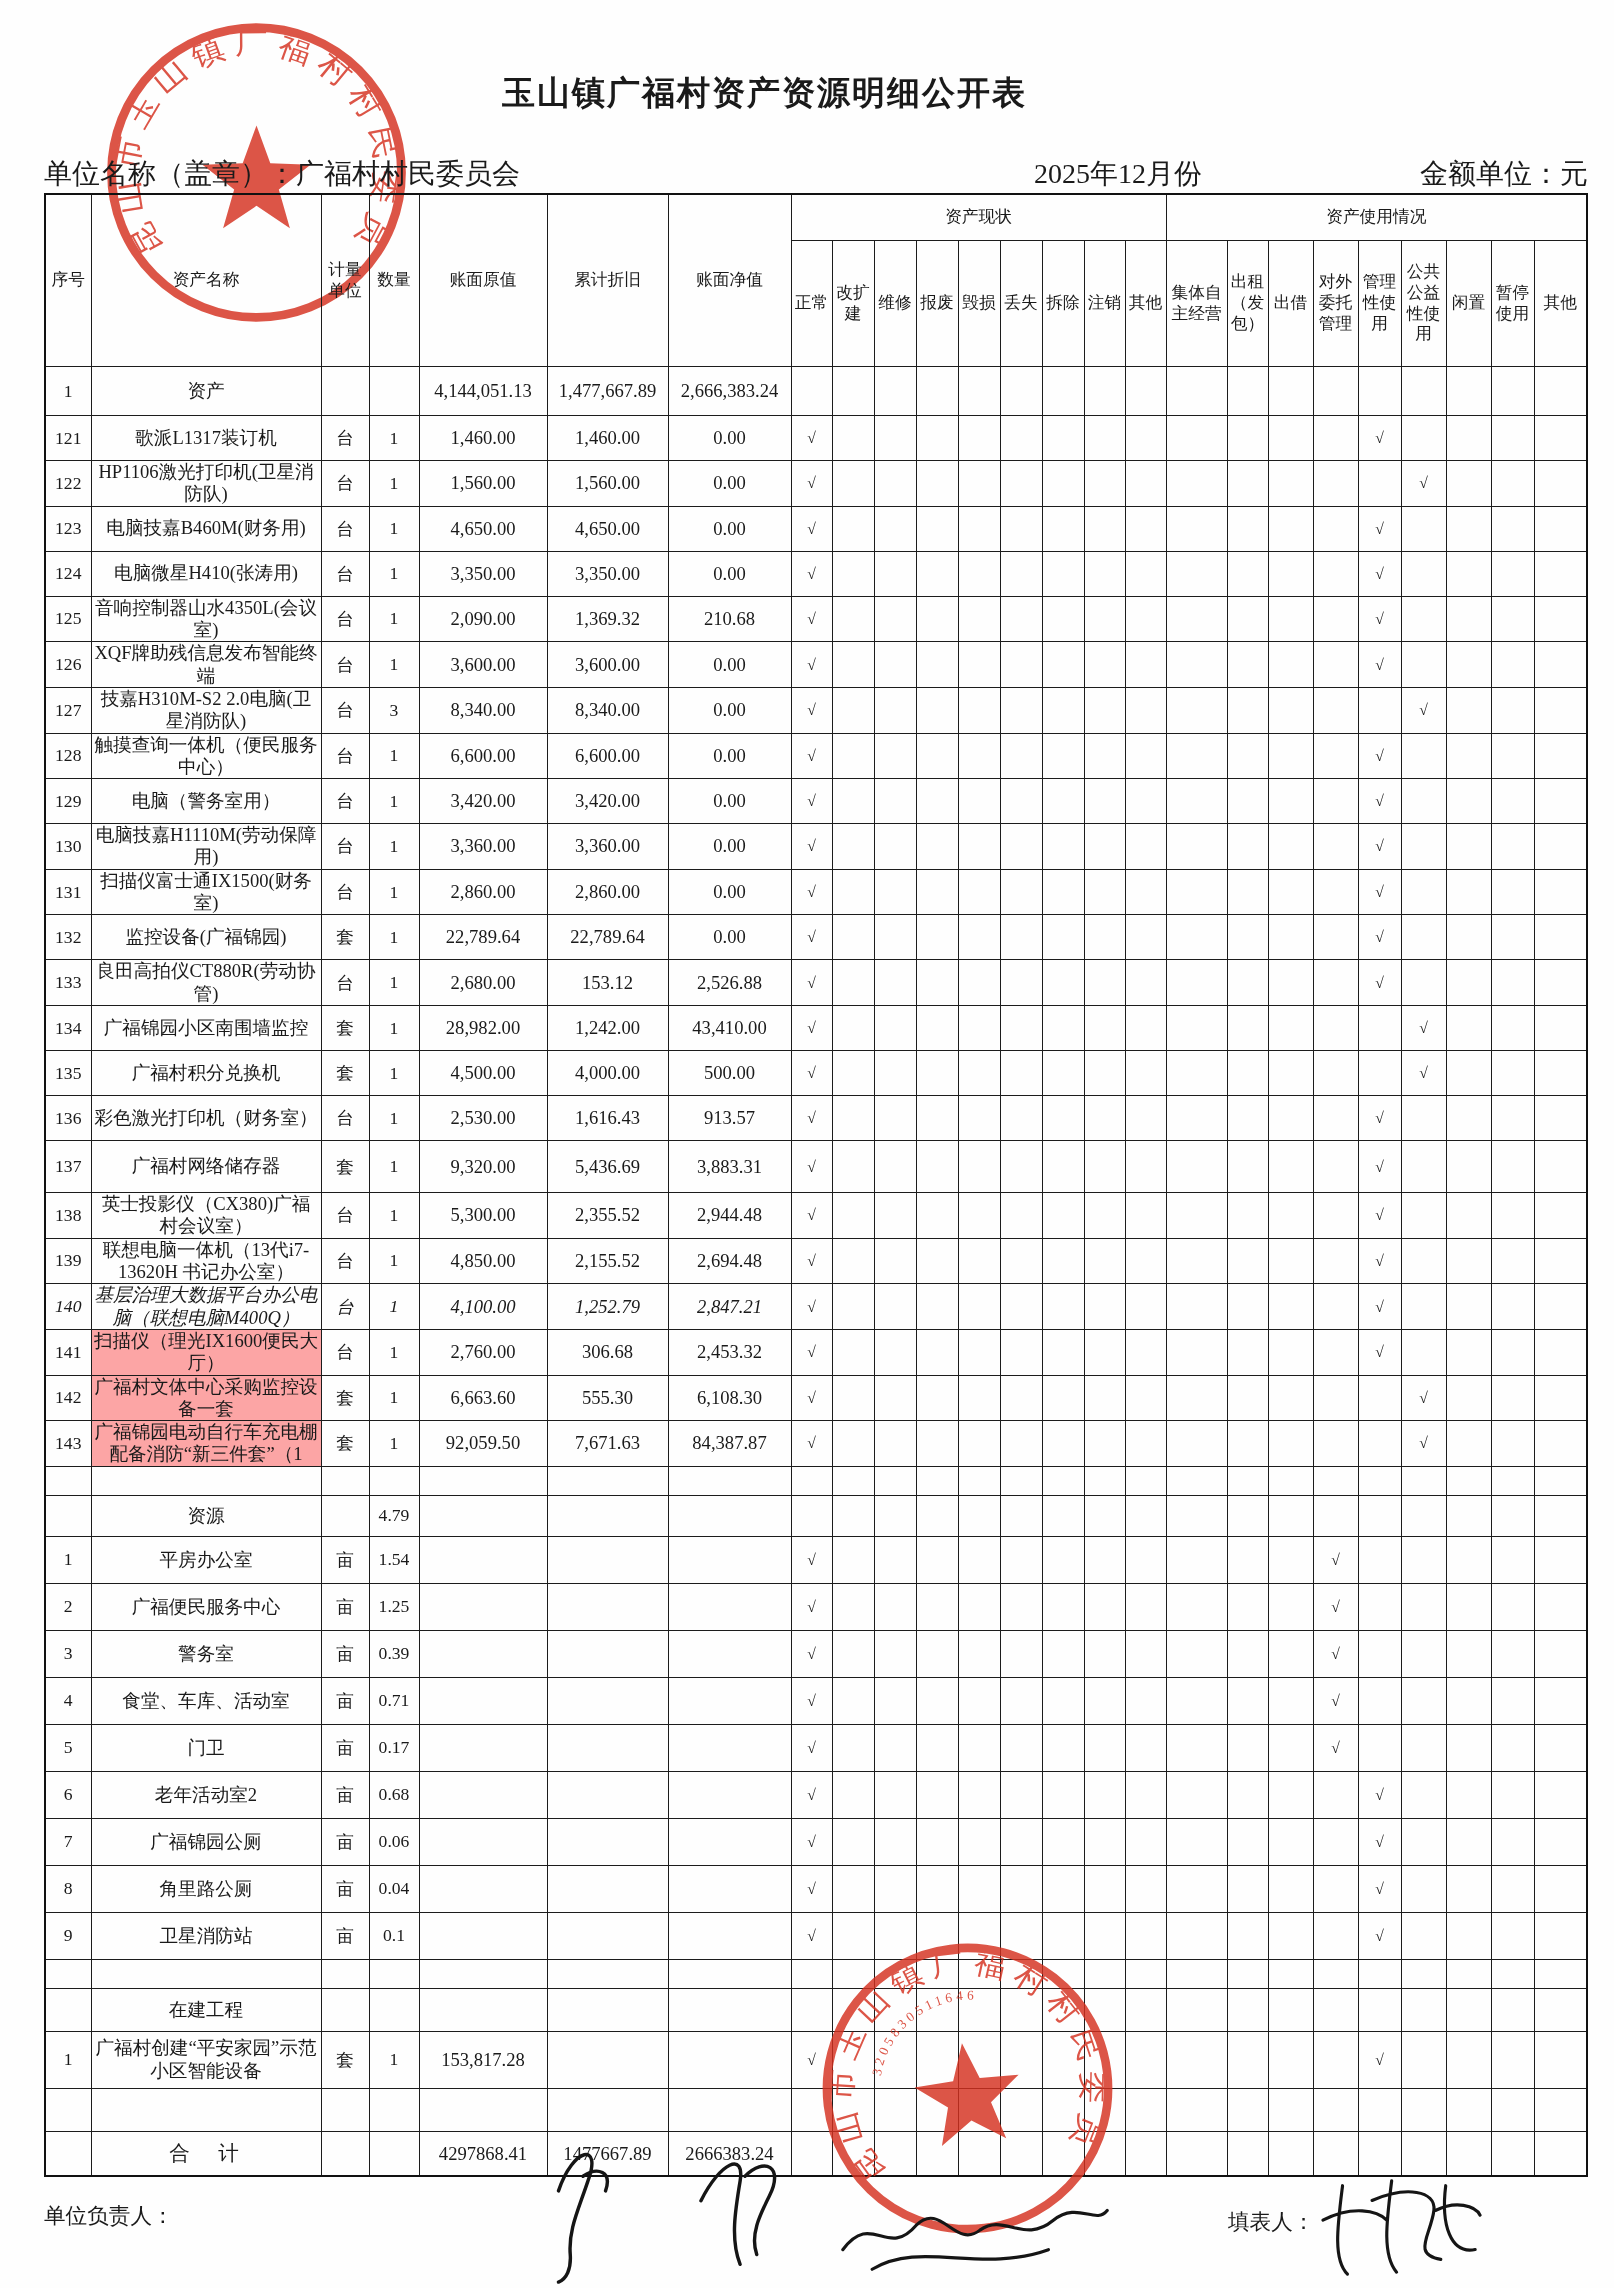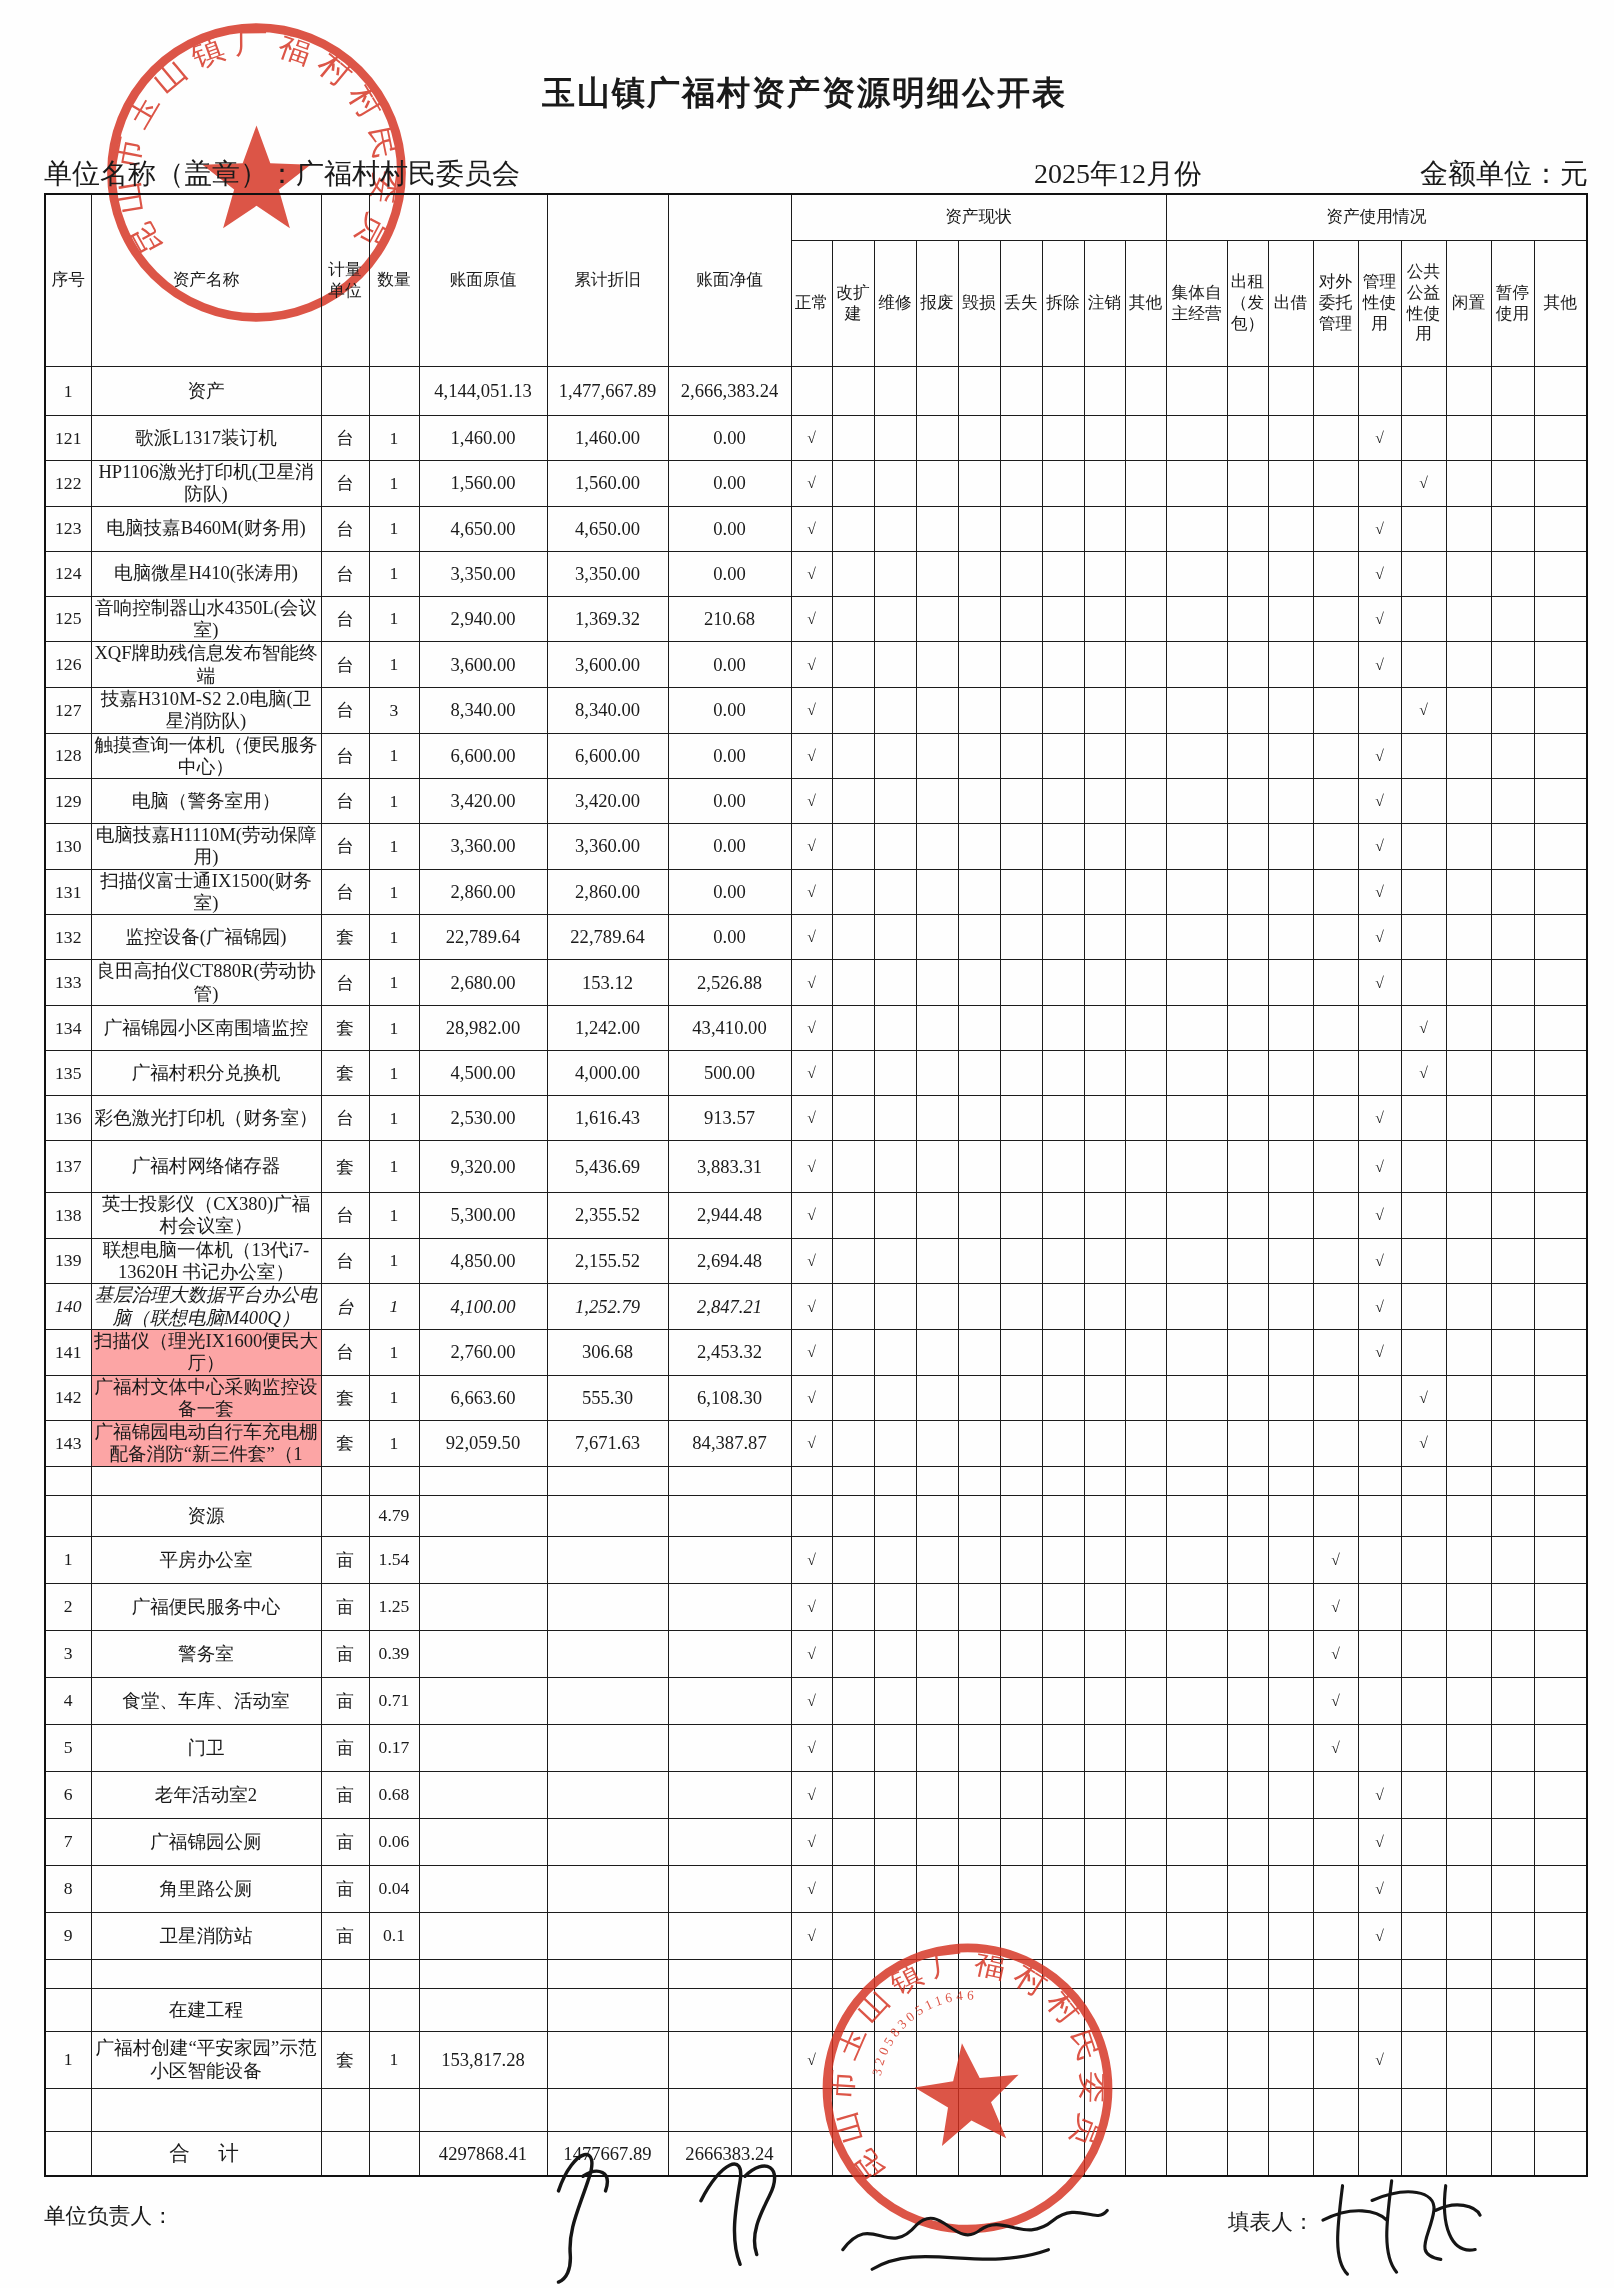--- a/index.html
+++ b/index.html
@@ -1,19 +1,19 @@
 <!DOCTYPE html>
 <html><head>
 <meta charset="utf-8">
 <style>
   html,body{margin:0;padding:0;background:#ffffff;}
   .page{position:relative;width:1614px;height:2289px;background:#fefefe;overflow:hidden;
         font-family:"Liberation Serif","DejaVu Serif",serif;color:#1a1a1a;}
   .title{position:absolute;left:0;top:71px;width:1529px;text-align:center;
-         font-size:33px;font-weight:bold;letter-spacing:2px;margin-left:40px;}
+         font-size:33px;font-weight:bold;letter-spacing:2px;}
   .meta{position:absolute;left:44px;top:155px;width:1544px;height:27.4px;font-size:28px;}
   .meta .unit-name{position:absolute;left:0;top:0;}
   .meta .period{position:absolute;left:990px;top:0;}
   .meta .amount-unit{position:absolute;right:0;top:0;}
   table.main{position:absolute;left:44px;top:193px;width:1544px;border-collapse:collapse;
              table-layout:fixed;border:2.9px solid #111;}
   table.main th,table.main td{border:1px solid #1c1c1c;padding:0 2px;overflow:hidden;
              font-weight:normal;text-align:center;vertical-align:middle;}
   thead th{font-size:16.7px;line-height:1.25;}
   thead tr.group th{height:45px;}
@@ -252,21 +252,21 @@
           <td class="check"></td>
           <td class="check"></td>
           <td class="check"></td>
           <td class="check"></td>
         </tr>
         <tr style="height: 45px;">
           <td class="no">125</td>
           <td class="name">音响控制器山水4350L(会议室)</td>
           <td class="unit">台</td>
           <td class="qty">1</td>
-          <td class="num">2,940.00</td>
+          <td class="num">2,090.00</td>
           <td class="num">1,369.32</td>
           <td class="num">210.68</td>
           <td class="check"><span>√</span></td>
           <td class="check"></td>
           <td class="check"></td>
           <td class="check"></td>
           <td class="check"></td>
           <td class="check"></td>
           <td class="check"></td>
           <td class="check"></td>

